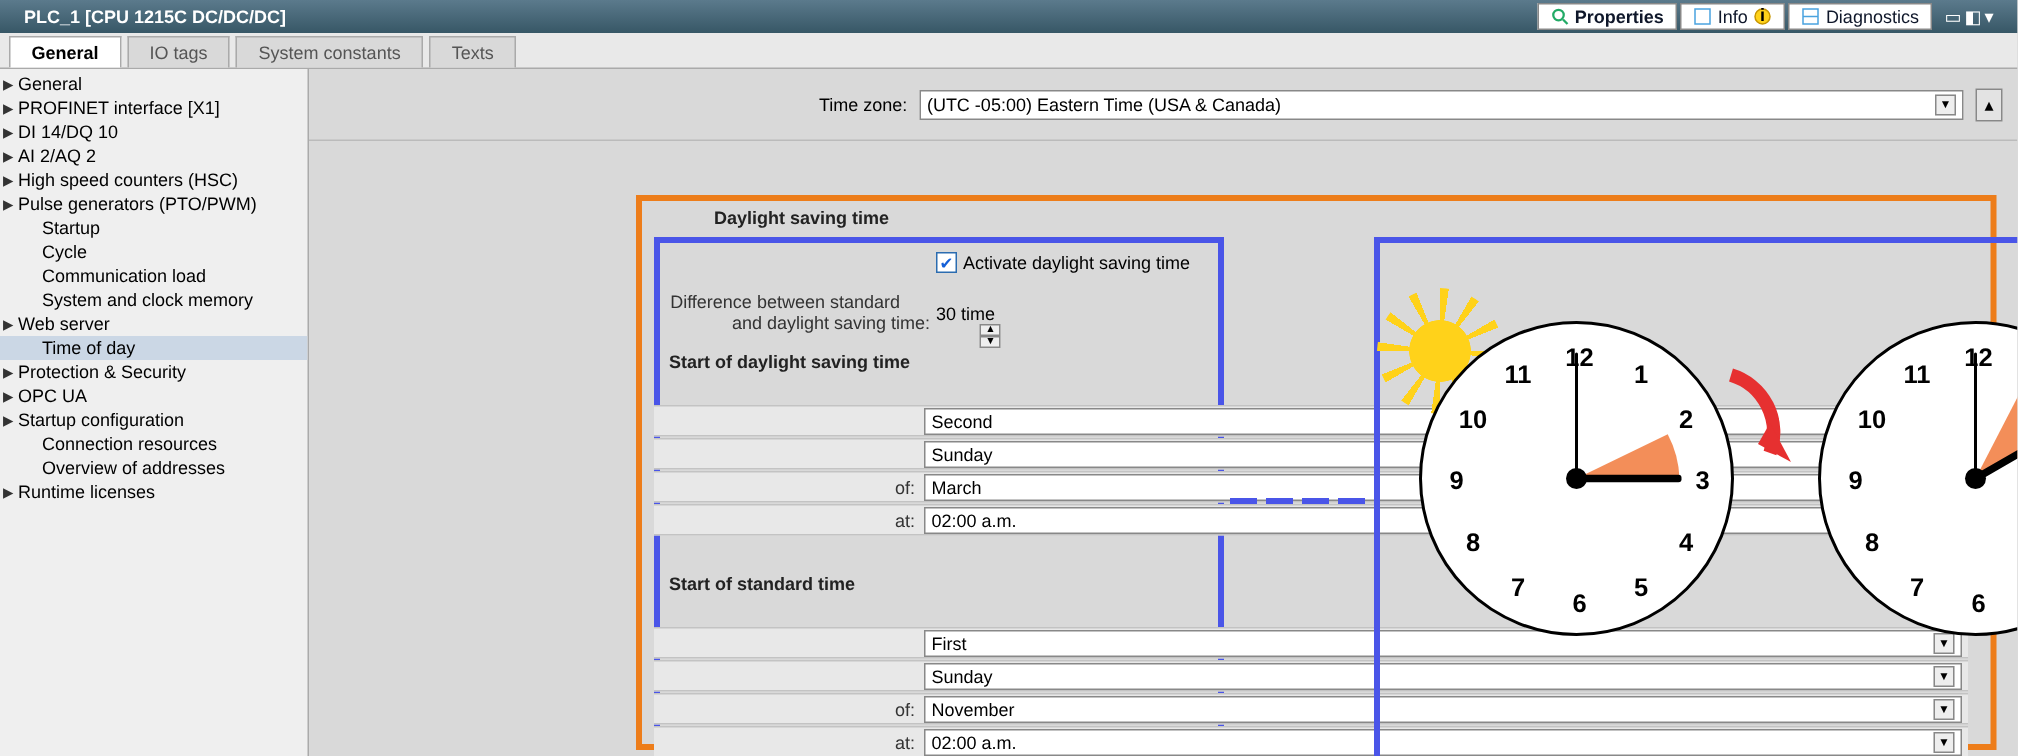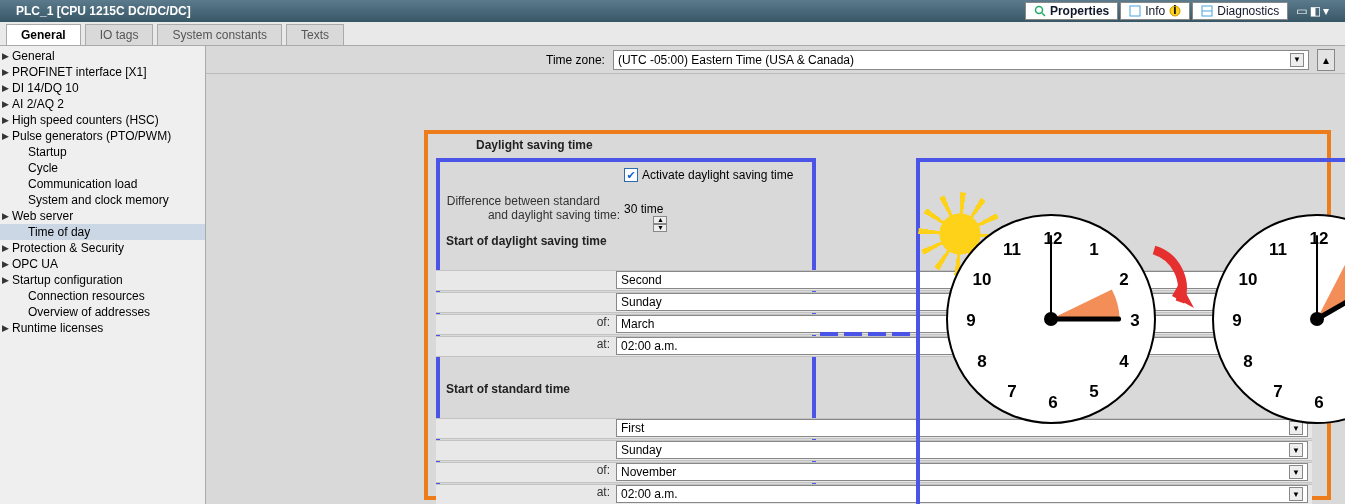--- a/index.html
+++ b/index.html
@@ -13,30 +13,30 @@
   .tabs { height:24px; background:#e9e9e9; display:flex; align-items:flex-end; border-bottom:1px solid #aaa; padding-left:6px; }
   .tab { border:1px solid #aaa; border-bottom:none; padding:3px 14px; margin-right:4px; background:#d9d9d9; color:#555; }
   .tab.active { background:#fff; color:#000; font-weight:bold; }
   .content { display:flex; height:458px; }
   .sidebar { width:206px; background:#efefef; border-right:1px solid #aaa; padding:2px 0; overflow:auto; }
   .srow { display:flex; align-items:center; padding:1px 4px 1px 2px; cursor:pointer; }
   .srow.level2 { padding-left:18px; }
   .srow.selected { background:#cbd7e5; }
   .tri { width:10px; display:inline-block; font-size:9px; color:#333; }
   .main { flex:1; position:relative; background:#d9d9d9; overflow:hidden; }
-  .tz-row { display:flex; align-items:center; gap:8px; padding:6px 10px 6px 340px; border-bottom:1px solid #bbb; height:28px; }
+  .tz-row { display:flex; align-items:center; gap:8px; padding:6px 10px 6px 340px; border-bottom:1px solid #bbb; height:48px; }
   .tz-select { flex:1; height:20px; background:#fff; border:1px solid #888; padding:0 4px; display:flex; align-items:center; justify-content:space-between; }
   .right-scrollbtn { width:18px; height:22px; background:#e3e3e3; border:1px solid #888; display:flex; align-items:center; justify-content:center; }
   .orange-frame { position:absolute; top:84px; left:218px; right:14px; bottom:4px; border:4px solid #ed7d1a; padding:0; background:#d9d9d9; }
   .section-title { font-weight:bold; color:#222; padding:2px 6px; position:absolute;margin-left:34px; }
   .blue-left { position:absolute; top:24px; left:8px; width:380px; height:356px; border:4px solid #4a55e8; }
   .blue-right { position:absolute; top:24px; left:488px; width:544px; height:356px; border:4px solid #4a55e8; }
   .blue-dots { position:absolute; top:198px; left:392px; width:96px; height:4px; background:repeating-linear-gradient(90deg,#4a55e8 0 18px, transparent 18px 24px); }
   .inner { position:relative; width:100%; height:100%; }
-  .row-strip { position:absolute; left:-4px; right:-500px; height:21px; background:#e8e8e8; border-top:1px solid #c3c3c3; border-bottom:1px solid #c3c3c3; display:flex; align-items:flex-start; }
+  .row-strip { position:absolute; left:-4px; right:-500px; height:21px; background:#e8e8e8; border-top:1px solid #c3c3c3; border-bottom:1px solid #c3c3c3; display:flex; align-items:center; }
   .row-strip .lbl { width:180px; text-align:right; padding-right:6px; color:#333; }
   .row-strip .val  { flex:1; height:18px; background:#fff; border:1px solid #888; padding:0 4px; display:flex; align-items:center; justify-content:space-between; margin-right:4px; }
   .chk { width:14px; height:14px; border:1px solid #2b6cb0; background:#fff; display:inline-flex; align-items:center; justify-content:center; color:#1560d8; font-size:11px; margin-right:4px; }
   .sub-title { position:absolute; font-weight:bold; color:#222; }
   .sel-arrow { width:14px; height:14px; background:#eee; border:1px solid #888; display:flex; align-items:center; justify-content:center; font-size:8px; }
   .spin-arrows { width:14px; height:16px; display:flex; flex-direction:column; margin-left:auto; }
   .spin-arrows div { flex:1; background:#eee; border:1px solid #888; font-size:7px; text-align:center; line-height:6px; }
 
   
   .clock { position:absolute; width:210px; height:210px; }

